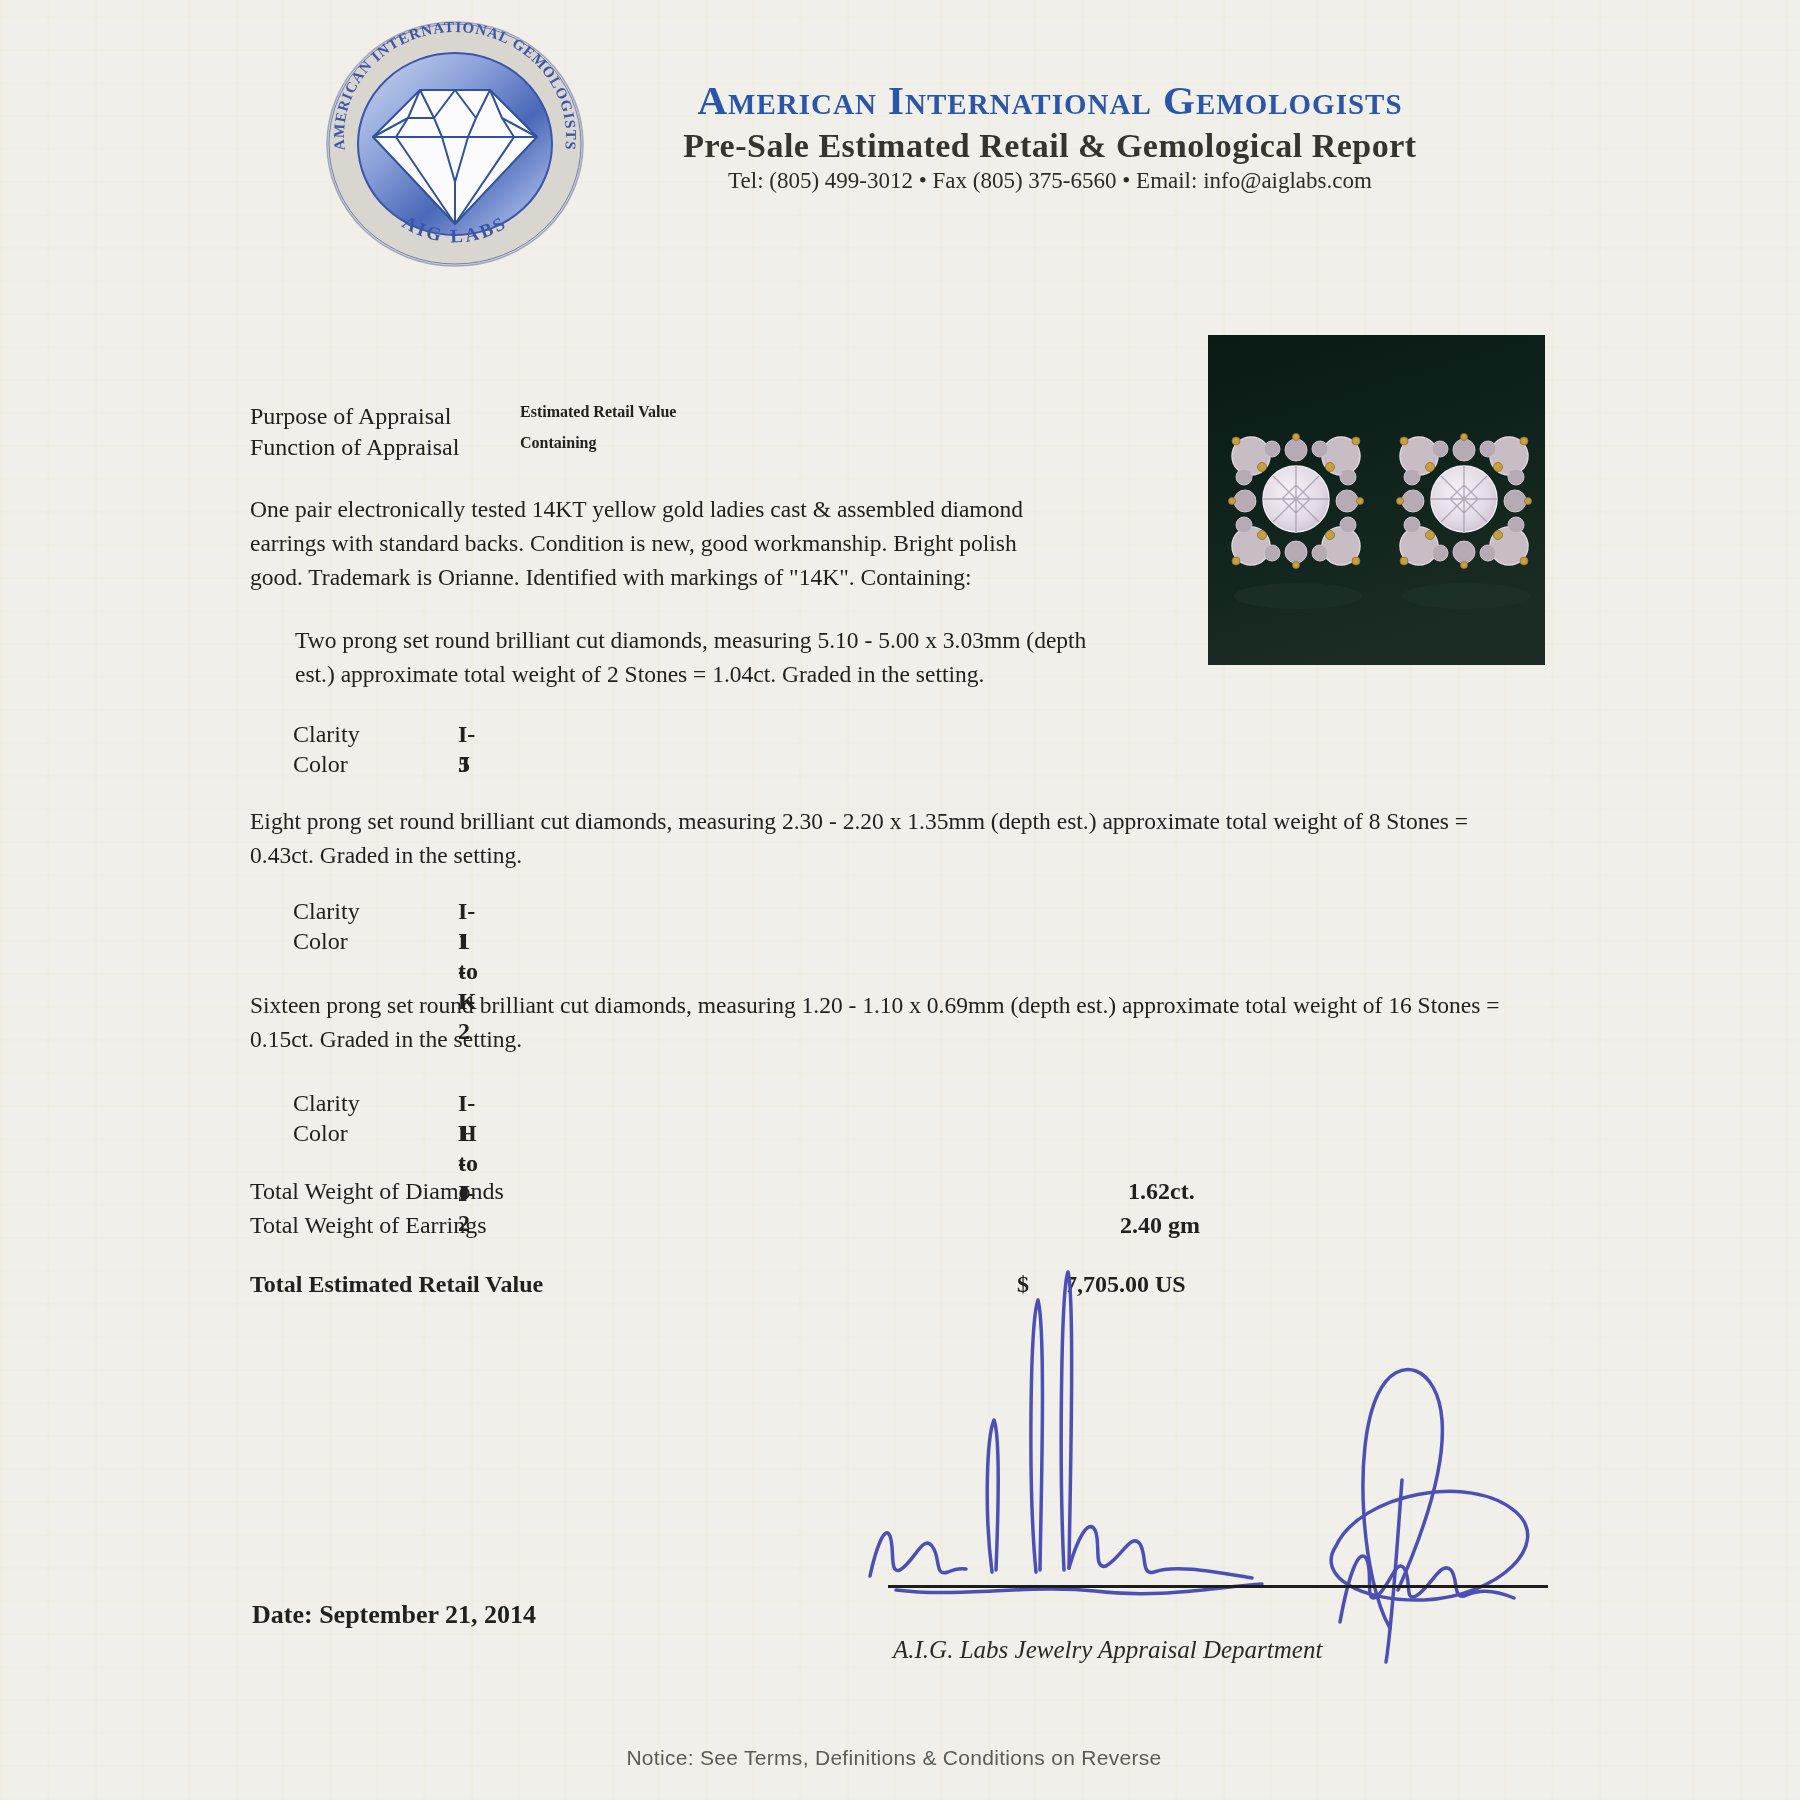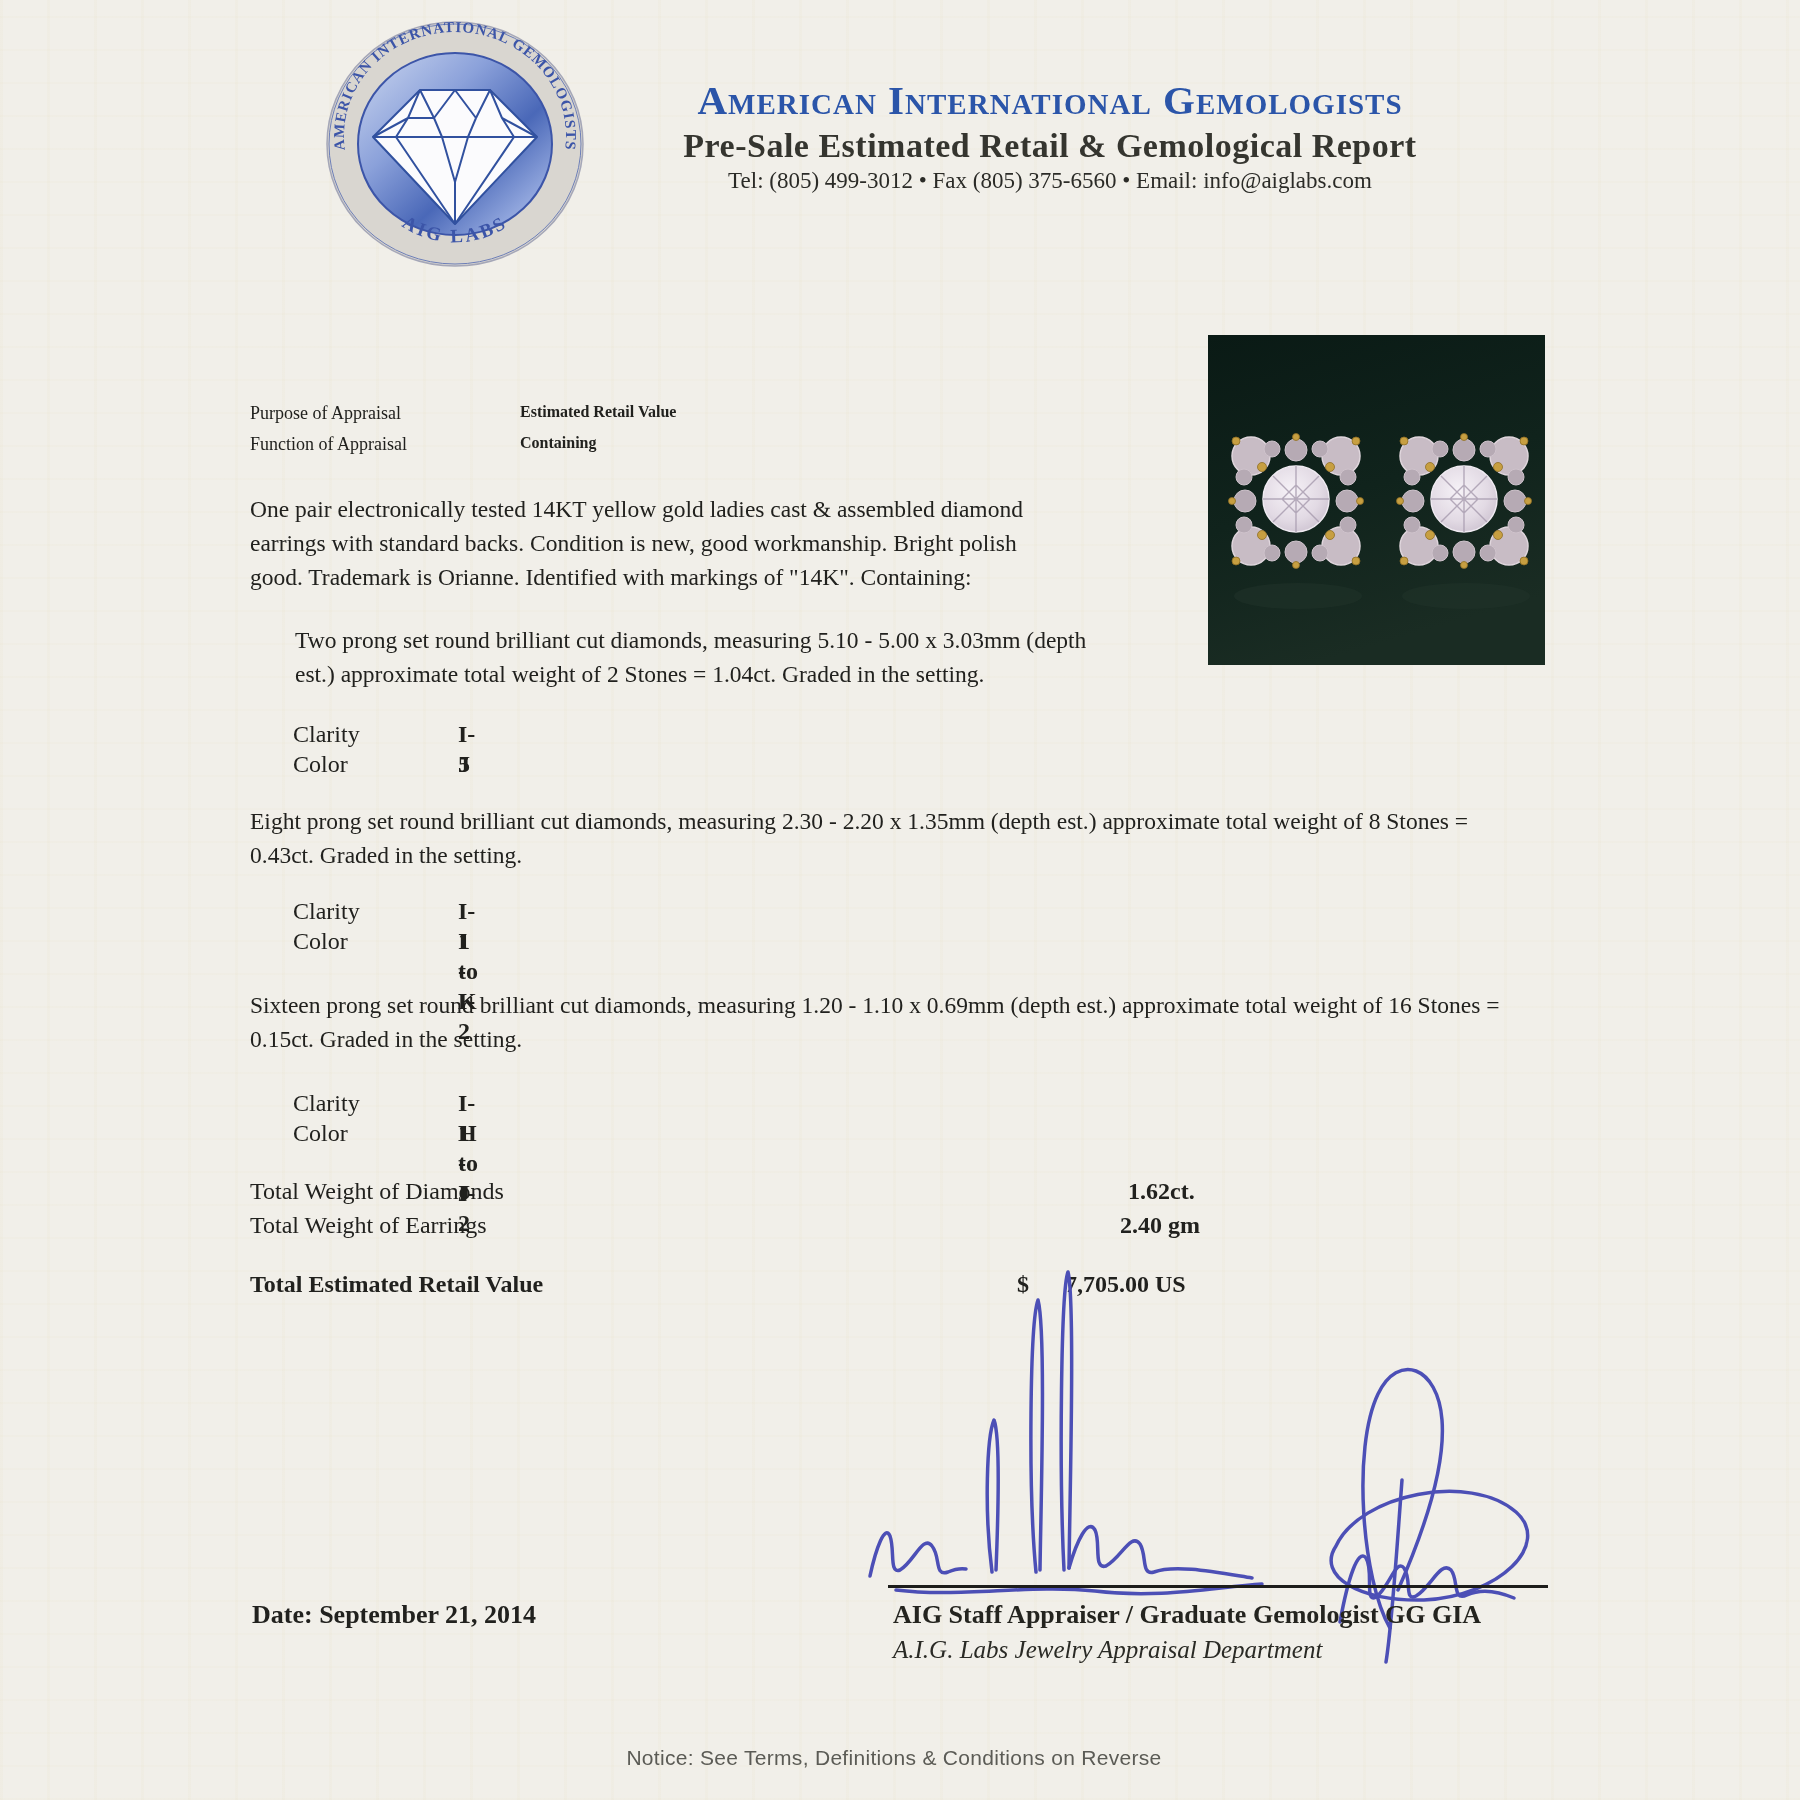--- a/index.html
+++ b/index.html
@@ -33,21 +33,21 @@
     line-height:40px;
     margin-top:4px;
   }
   .doc-addr{
     font-size:23px;
     color:#2b2b27;
     line-height:29px;
   }
   .doc-addr.first{margin-top:16px;}
   
-  .label-col{font-size:18px;}
+  .label-col{font-size:24px;}
   .bold{font-weight:700;}
   .para{font-size:23.5px;line-height:34px;}
   .kv-row{position:absolute;font-size:24px;line-height:30px;}
   .kv-val{position:absolute;left:208px;font-weight:700;}
   
   .purpose-row{position:absolute;left:250px;}
   .purpose-val{position:absolute;left:270px;font-weight:700;white-space:nowrap;}
   
   .total-label{font-size:24px;}
   .total-val{font-weight:700;font-size:24px;}
@@ -260,19 +260,18 @@
       <path d="M 1069 1568 C 1077 1540 1088 1518 1095 1530 C 1101 1542 1093 1570 1106 1566 C 1121 1558 1131 1532 1140 1544 C 1147 1555 1141 1576 1154 1572 C 1175 1564 1215 1572 1252 1578"></path>
       <path d="M 896 1590 C 960 1598 1030 1584 1095 1591 C 1160 1599 1215 1587 1262 1584"></path>
       <path d="M 1390 1628 C 1362 1580 1352 1448 1378 1394 C 1398 1352 1438 1366 1442 1420 C 1446 1472 1420 1540 1398 1590"></path>
       <path d="M 1336 1546 C 1360 1494 1470 1472 1516 1512 C 1552 1544 1500 1596 1424 1600 C 1360 1602 1316 1576 1336 1546"></path>
       <path d="M 1340 1622 C 1348 1578 1358 1548 1366 1558 C 1374 1570 1364 1604 1376 1597 C 1389 1588 1396 1558 1404 1568 C 1412 1580 1404 1602 1416 1596 C 1431 1587 1441 1560 1451 1570 C 1459 1580 1452 1602 1467 1595 C 1482 1588 1500 1592 1514 1598"></path>
       <path d="M 1402 1480 C 1396 1560 1392 1625 1386 1662"></path>
     </g>
   </svg>
 
   <div class="abs sig-line"></div>
-  <div class="abs sig-title">AIG Staff Appraiser / Graduate Gemologist GG GIA</div>
   <div class="abs sig-dept">A.I.G. Labs Jewelry Appraisal Department</div>
   <div class="abs date-line">Date: September 21, 2014</div>
 
   <div class="abs footer-notice">Notice: See Terms, Definitions &amp; Conditions on Reverse</div>
 
 </div>
 
 </body></html>

